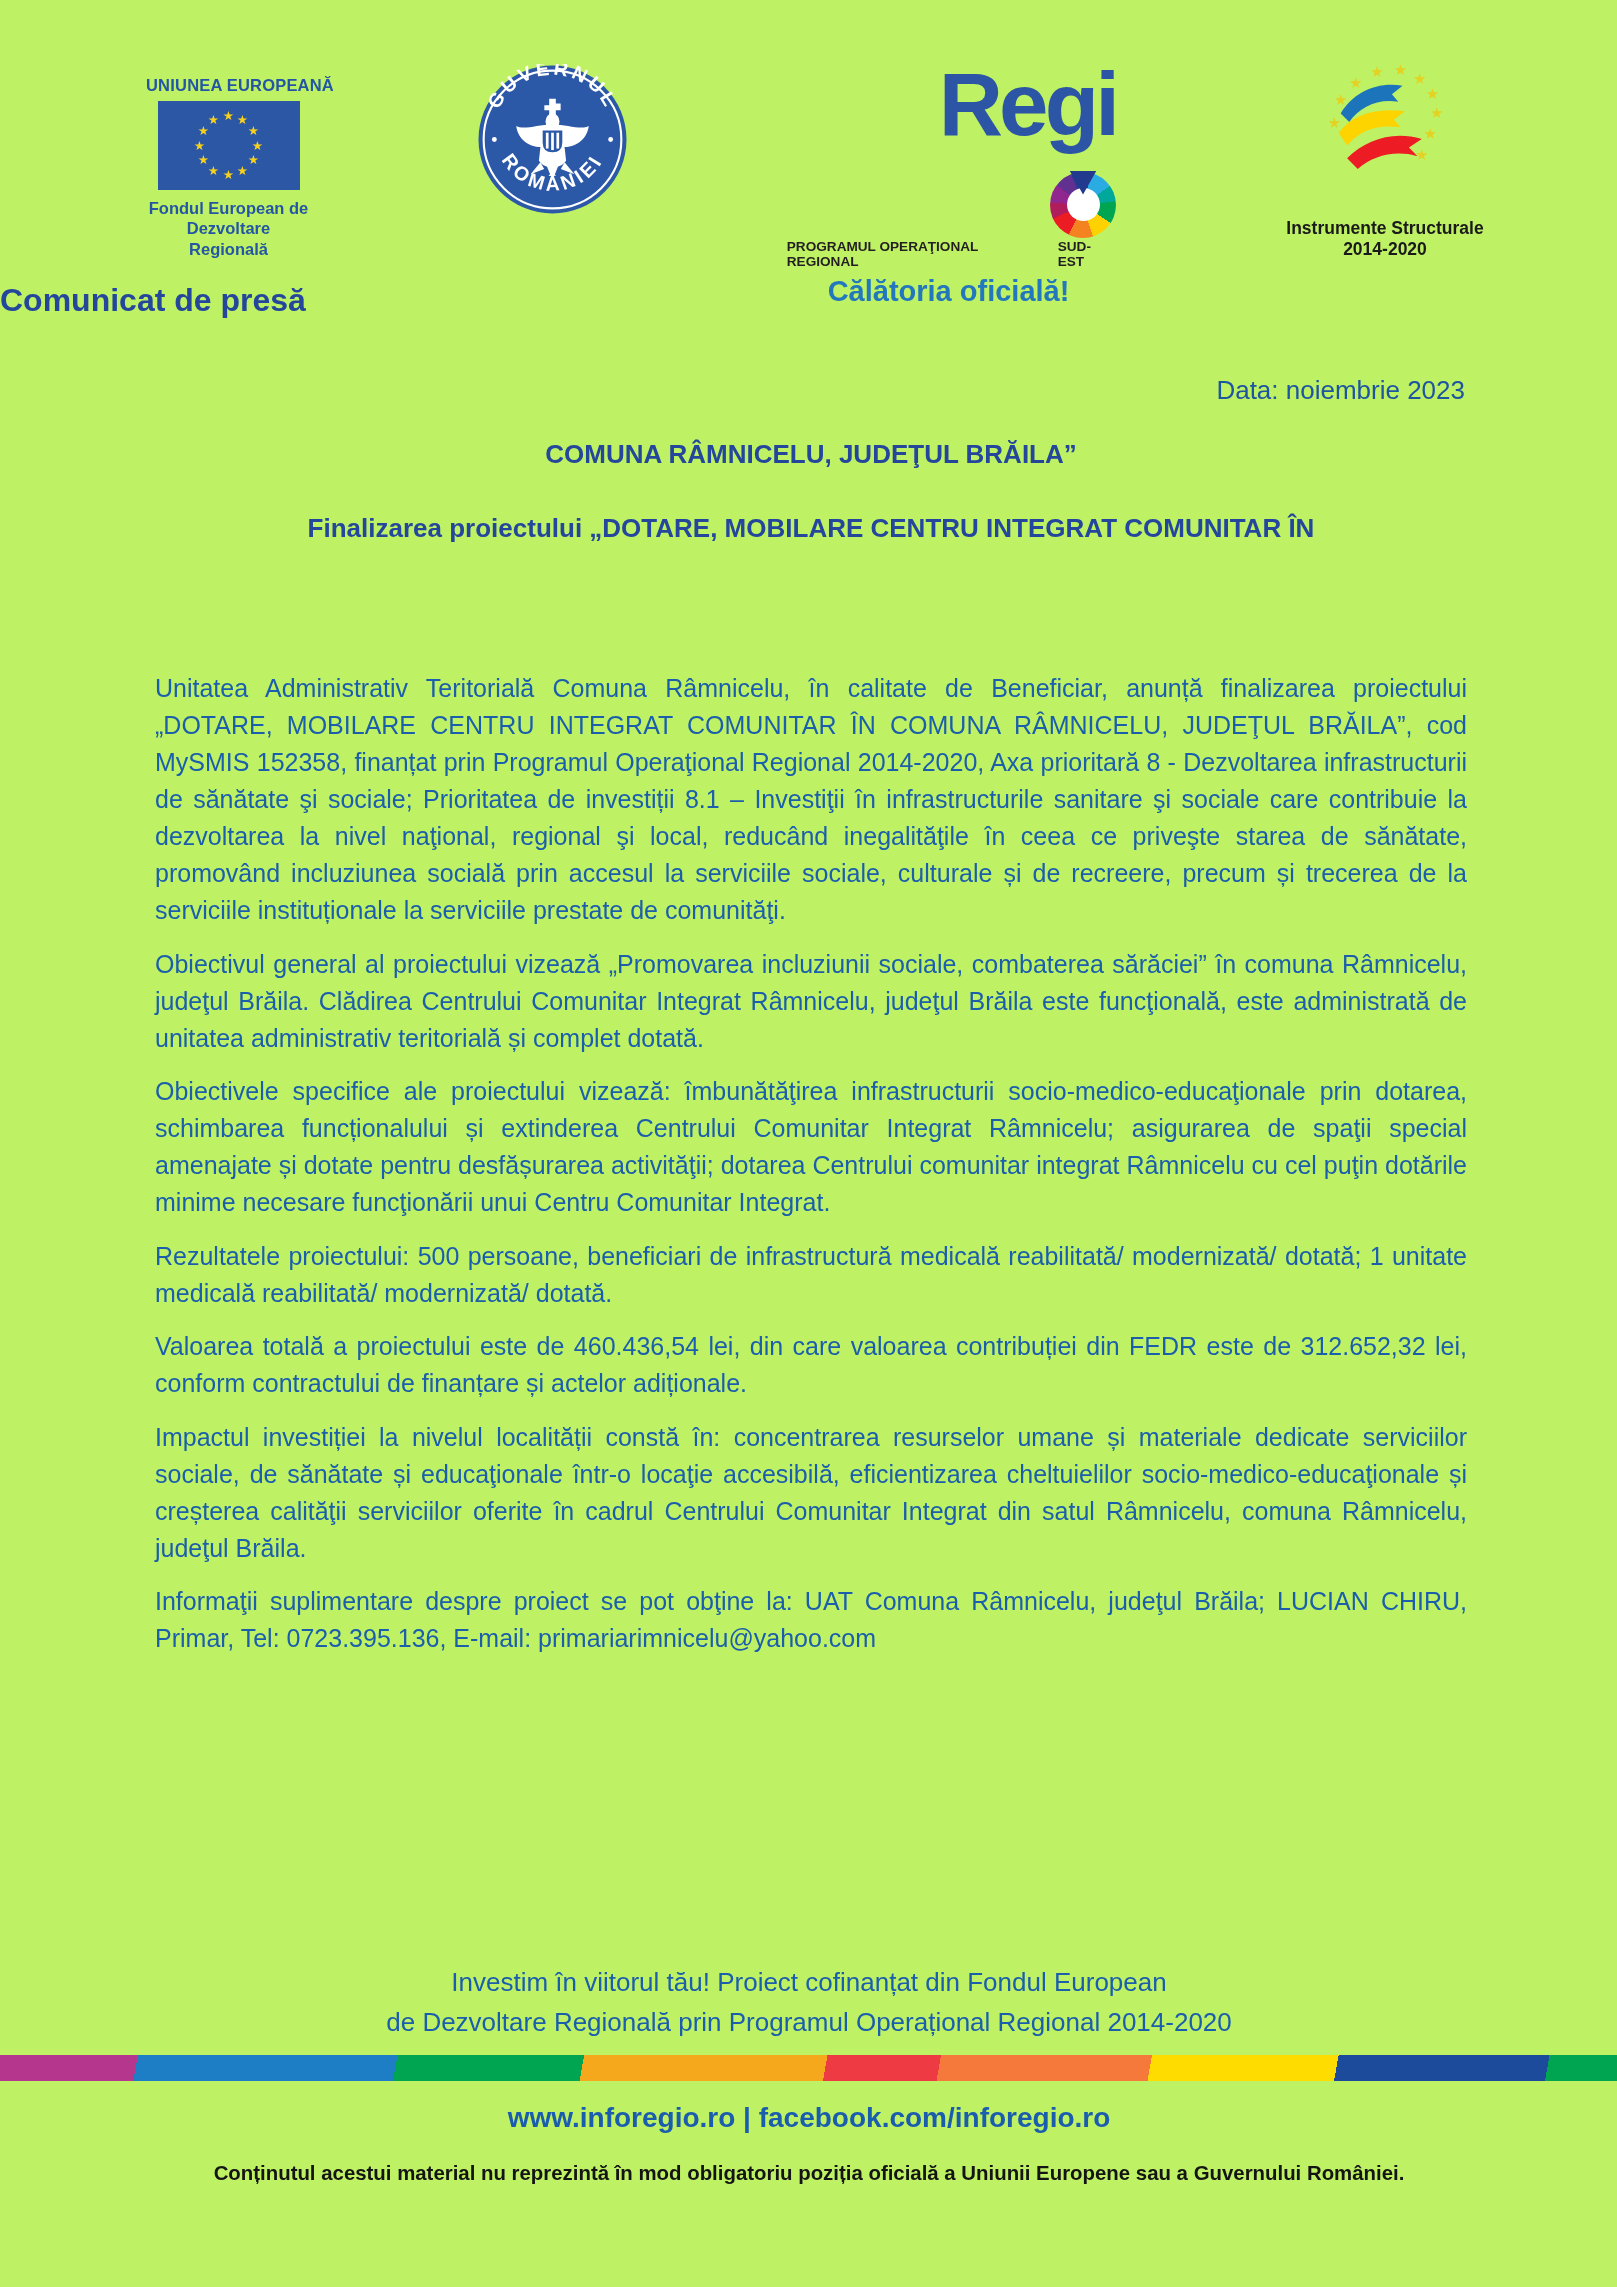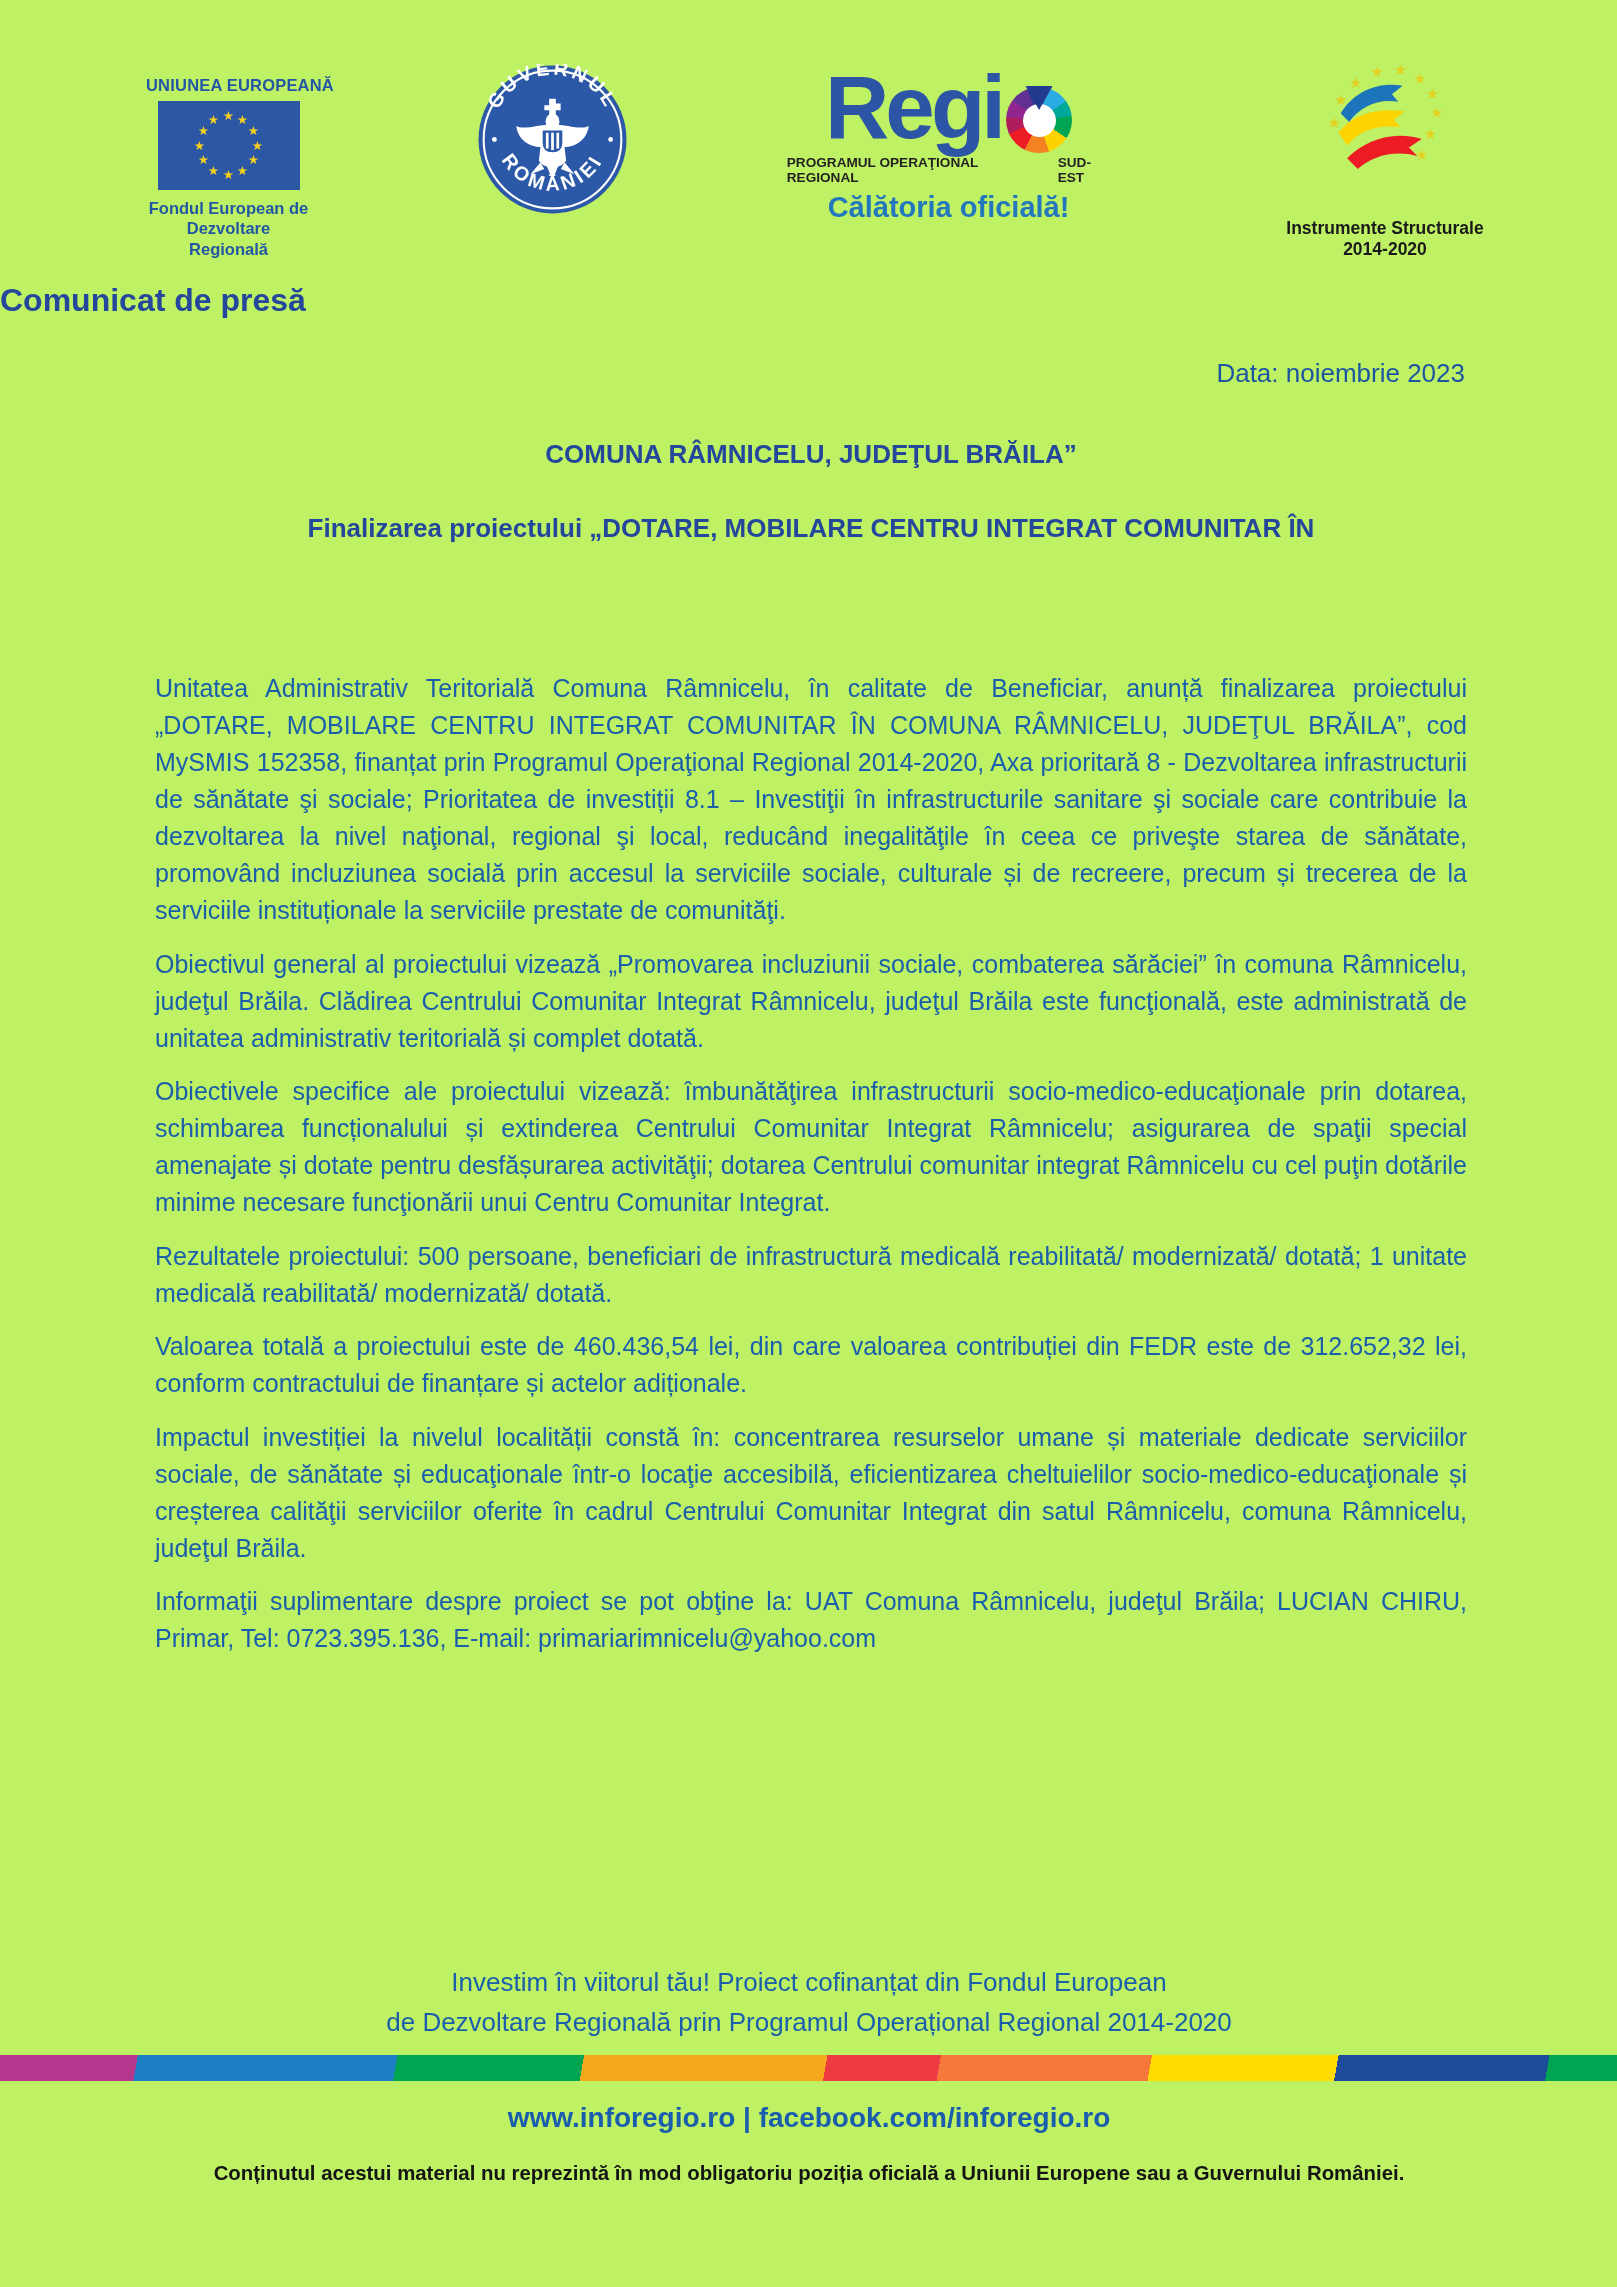--- a/index.html
+++ b/index.html
@@ -26,41 +26,41 @@
   .eu-flag span:nth-of-type(8){left:56px;top:70px;}
   .eu-flag span:nth-of-type(9){left:46px;top:59px;}
   .eu-flag span:nth-of-type(10){left:42px;top:45px;}
   .eu-flag span:nth-of-type(11){left:46px;top:30px;}
   .eu-flag span:nth-of-type(12){left:56px;top:19.4px;}
   .eu-logo .eu-bottom { color:#2456a4; font-weight:700; font-size:16.5px; line-height:1.25; }
 
   .gov-logo { position:absolute; left:477px; top:64px; width:151px; height:151px; }
 
   .regio-logo { position:absolute; left:781px; top:62px; width:335px; }
-  .regio-brand { display:flex; align-items:center; justify-content:center; }
+  .regio-brand { display:flex; align-items:flex-end; justify-content:center;flex-direction:column; }
   .regio-word { font-size:89px; line-height:0.95; font-weight:700; color:#2d55a5; letter-spacing:-3.9px; }
   .regio-wheel { position:relative; width:66px; height:66px; margin-top:25px; margin-left:3.9px; border-radius:50%;
     background:conic-gradient(from 15deg,
       #2aabe2 0 11%, #00a79b 11% 19%, #00a551 19% 30%, #fed100 30% 41%,
       #f58220 41% 53%, #ec1c24 53% 64%, #b01d5c 64% 72%, #91278e 72% 81%,
       #623090 81% 90%, #2b3a92 90% 100%); }
   .regio-wheel::after { content:""; position:absolute; left:16.5px; top:16.5px; width:33px; height:33px; background:#fff; border-radius:50%; }
   .regio-notch { position:absolute; left:50%; top:-1px; transform:translateX(-50%); width:27px; height:24px;
     background:#223a8d; clip-path:polygon(0 0,100% 0,50% 100%); z-index:2; }
   .regio-sub { display:flex; justify-content:space-between; margin:1.9px 5.8px 0 5.8px; color:#231f20; font-weight:700; font-size:13.6px; letter-spacing:0;gap:36px; }
   .regio-tagline { margin-top:5.8px; text-align:center; color:#2277bd; font-weight:700; font-size:29px; }
 
   .is-logo { position:absolute; left:1283px; top:58px; width:204px; text-align:center; }
   .is-text1 { color:#1a1a1a; font-weight:700; font-size:17.5px; line-height:1.2;margin-top:28px; }
   .is-text2 { color:#1a1a1a; font-weight:700; font-size:17.5px; line-height:1.2; }
 
   
   .doc-title { position:absolute; top:282px; left:0; width:100%; text-align:left;
     color:#24479c; font-weight:700; font-size:32px; }
-  .doc-date { position:absolute; top:358px; right:153px; color:#1e55a0; font-size:26px; }
+  .doc-date { position:absolute; top:375px; right:153px; color:#1e55a0; font-size:26px; }
   .doc-heading { position:absolute; top:439px; left:155px; width:1312px; text-align:center;
     color:#24479c; font-weight:700; font-size:26px; }
   .doc-heading .h-line { margin-bottom:43px; }
 
   .doc-body { position:absolute; top:670px; left:155px; width:1312px;
     color:#1b5eab; font-size:25px; line-height:37px; text-align:justify; }
   .doc-body p { margin:0 0 16.5px 0; }
 
   .doc-footnote { position:absolute; top:1962px; left:0; width:100%; text-align:center;
     color:#1b5eab; font-size:26px; line-height:40px; }

